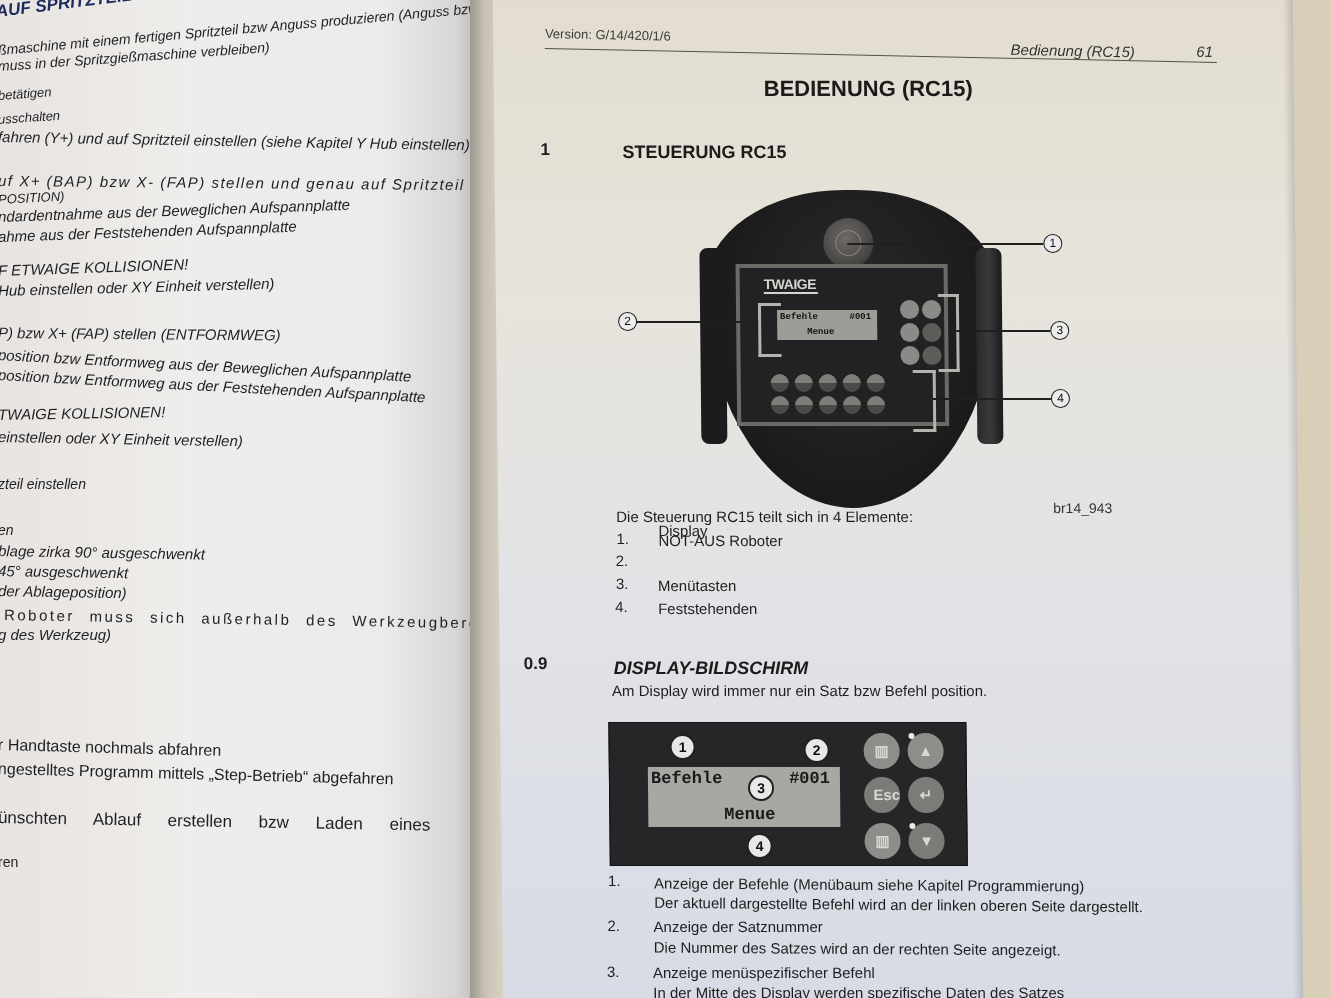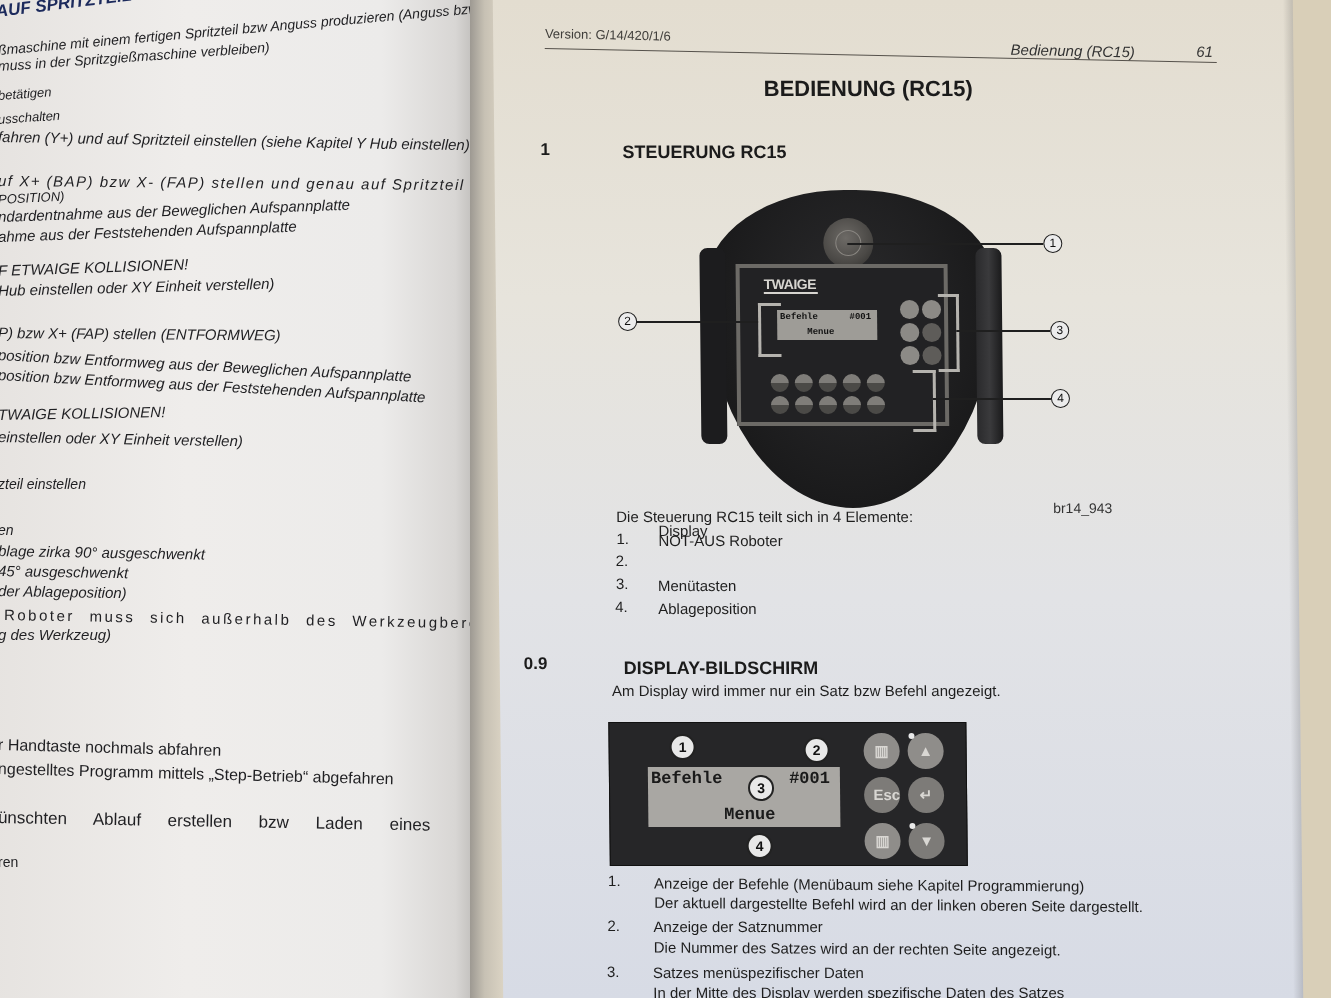--- a/index.html
+++ b/index.html
@@ -209,25 +209,25 @@
   <div class="fig-id">br14_943</div>
 
   <div class="body-text" style="left:118px;top:508px;">Die Steuerung RC15 teilt sich in 4 Elemente:</div>
   <div class="list-num" style="left:118px;top:530px;">1.</div>
   <div class="body-text" style="left:160px;top:532px;">NOT-AUS Roboter</div>
   <div class="list-num" style="left:117px;top:552px;">2.</div>
   <div class="body-text" style="left:160px;top:522px;">Display</div>
   <div class="list-num" style="left:117px;top:575px;">3.</div>
   <div class="body-text" style="left:159px;top:577px;">Menütasten</div>
   <div class="list-num" style="left:116px;top:598px;">4.</div>
-  <div class="body-text" style="left:159px;top:600px;">Ablageposition</div>
+  <div class="body-text" style="left:159px;top:600px;">Feststehenden</div>
 
   <div class="sec-num" style="left:24px;top:654px;">0.9</div>
-  <div class="sec-title" style="left:124px;top:658px;">DISPLAY-BILDSCHIRM</div>
-  <div class="body-text" style="left:112px;top:682px;">Am Display wird immer nur ein Satz bzw Befehl angezeigt.</div>
+  <div class="sec-title" style="left:114px;top:658px;font-style:italic;">DISPLAY-BILDSCHIRM</div>
+  <div class="body-text" style="left:112px;top:682px;">Am Display wird immer nur ein Satz bzw Befehl position.</div>
 
   <div class="display-fig">
     <div class="lcd-big">
       <span class="b1">Befehle</span>
       <span class="b2">#001</span>
       <span class="b3">Menue</span>
     </div>
     <div class="num-badge" style="left:60px;top:11px;">1</div>
     <div class="num-badge" style="left:194px;top:14px;">2</div>
     <div class="num-badge" style="left:138px;top:52px;">3</div>
@@ -242,15 +242,15 @@
     <div class="led" style="left:299px;top:100px;"></div>
   </div>
 
   <div class="list-num" style="left:106px;top:872px;">1.</div>
   <div class="body-text" style="left:152px;top:876px;transform:rotate(0.4deg);">Anzeige der Befehle (Menübaum siehe Kapitel Programmierung)</div>
   <div class="body-text" style="left:152px;top:896px;transform:rotate(0.5deg);">Der aktuell dargestellte Befehl wird an der linken oberen Seite dargestellt.</div>
   <div class="list-num" style="left:105px;top:917px;">2.</div>
   <div class="body-text" style="left:151px;top:918px;">Anzeige der Satznummer</div>
   <div class="body-text" style="left:151px;top:940px;transform:rotate(0.4deg);">Die Nummer des Satzes wird an der rechten Seite angezeigt.</div>
   <div class="list-num" style="left:104px;top:963px;">3.</div>
-  <div class="body-text" style="left:150px;top:964px;">Satzes menüspezifischer Daten</div>
+  <div class="body-text" style="left:150px;top:964px;">Anzeige menüspezifischer Befehl</div>
   <div class="body-text" style="left:150px;top:984px;">In der Mitte des Display werden spezifische Daten des Satzes</div>
 </div>
 
 </body></html>

